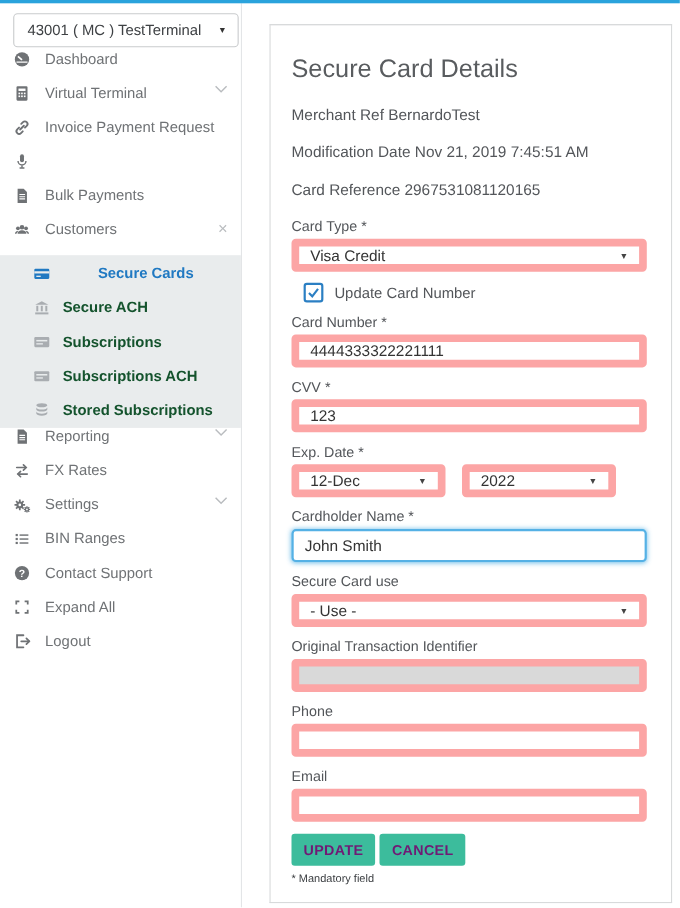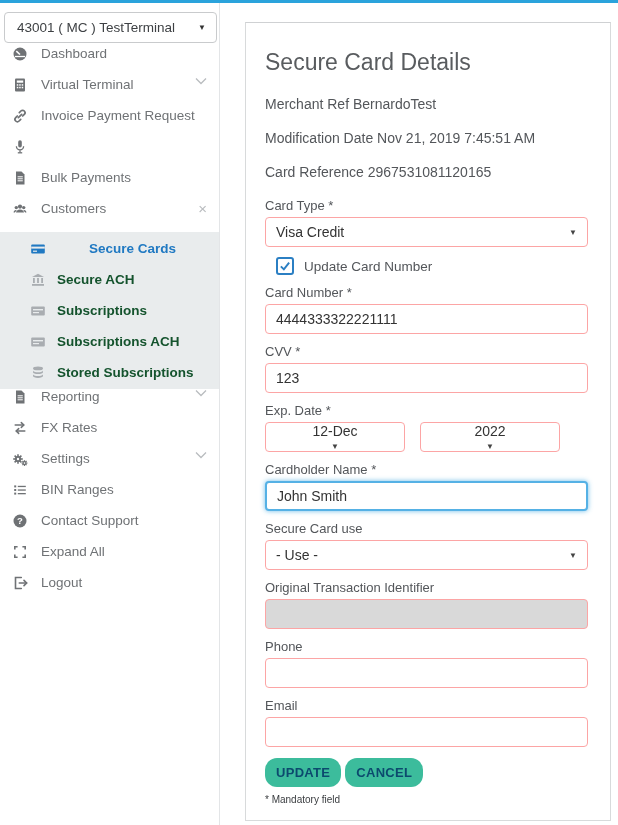--- a/index.html
+++ b/index.html
@@ -4,21 +4,21 @@
 <style>
   * { box-sizing: border-box; margin: 0; padding: 0; }
   html,body { width:618px; height:825px; overflow:hidden; background:#fff;
     font-family:"Liberation Sans", sans-serif; }
   .top-line { position:absolute; top:0; left:0; width:618px; height:3px; background:#2aa3dc; }
   .layout { display:flex; height:825px; padding-top:3px; }
 
   
   .sidebar { width:220px; flex:0 0 220px; background:#fff; border-right:1px solid #e3e5e7;
     padding-top:9px; }
-  .terminal-select { margin:0 2px 3px 4px; height:31px; border:1px solid #c9cbcd; border-radius:4px;
+  .terminal-select { margin:0 2px 3px 12px; height:31px; border:1px solid #c9cbcd; border-radius:4px;
     display:flex; align-items:center; justify-content:space-between; padding:0 10px 0 12px;
     font-size:13.5px; color:#3e4144; background:#fff; cursor:pointer; }
   .caret { font-size:8px; color:#333; }
   .nav-item { display:flex; align-items:flex-start; height:31px; padding:0 12px; color:#6f7275;
     font-size:13.5px; cursor:pointer; }
   .nav-item .ico { width:16px; height:16px; margin-right:13px; flex:0 0 16px; color:#6f7275; }
   .nav-item .lbl { flex:1; white-space:nowrap; }
   .trail { color:#b9bcbf; margin-left:auto; display:flex; align-items:center; }
   .x-glyph { font-size:15px; color:#b9bcbf; line-height:1; }
   .submenu { background:#e9eced; padding:1px 0; }
@@ -33,37 +33,37 @@
   .main { flex:1; padding:19px 8px 12px 25px; background:#fff; }
   .card { width:366px; min-height:790px; background:#fff; border:1px solid #d8dadb;
     border-top-color:#cfd1d3; padding:26px 22px 15px 19px; }
   h1 { font-size:23px; font-weight:400; color:#595c5f; margin-bottom:20px; }
   .info { font-size:14px; color:#53565a; margin-bottom:18px; }
   .info:last-of-type { margin-bottom:0; }
 
   .fg { margin-top:10px; }
   .fg.first { margin-top:6px; }
   .fg label { display:block; font-size:13px; color:#53565a; margin-bottom:4px; line-height:15px; }
-  .txt, .sel { width:100%; height:30px; border:1px solid #fca5a5; border-radius:4px;
+  .txt, .sel { width:100%; height:30px; border:7px solid #fca5a5; border-radius:4px;
     font-size:14px; color:#333; padding:0 10px; background:#fff;
     font-family:"Liberation Sans", sans-serif; }
   .txt.focused { border:2px solid #55b1e5; box-shadow:0 0 5px rgba(85,177,229,.85); }
   .txt.disabled { background:#d9d9d9; }
   .sel { display:flex; align-items:center; justify-content:space-between; cursor:pointer; }
   .sel .arrow { font-size:8px; color:#444; }
   .exp-row { display:flex; gap:15px; }
-  .exp-row .sel { width:140px;flex-direction:column; }
+  .exp-row .sel { width:140px; }
 
   .checkbox-row { display:flex; align-items:center; margin:10px 11px 6px; cursor:pointer; }
   .cb { width:18px; height:18px; border:2px solid #2b7fc3; border-radius:3px; background:#fff;
     display:flex; align-items:center; justify-content:center; margin-right:10px; }
   .checkbox-row .cb-label { font-size:13.5px; color:#53565a; }
 
   .btn-row { display:flex; gap:4px; margin-top:11px; }
-  .btn { background:#3cbc9c; color:#0c4a6e; border:none; border-radius:12px; height:29px;
+  .btn { background:#3cbc9c; color:#701a75; border:none; border-radius:3px; height:29px;
     padding:0 11px; font-size:13px; font-weight:bold; letter-spacing:.3px; cursor:pointer;
     font-family:"Liberation Sans", sans-serif; }
   .note { font-size:10px; color:#3a3d40; margin-top:7px; }
 </style>
 </head>
 <body>
 
 <div class="top-line"></div>
 <div class="layout">
 

